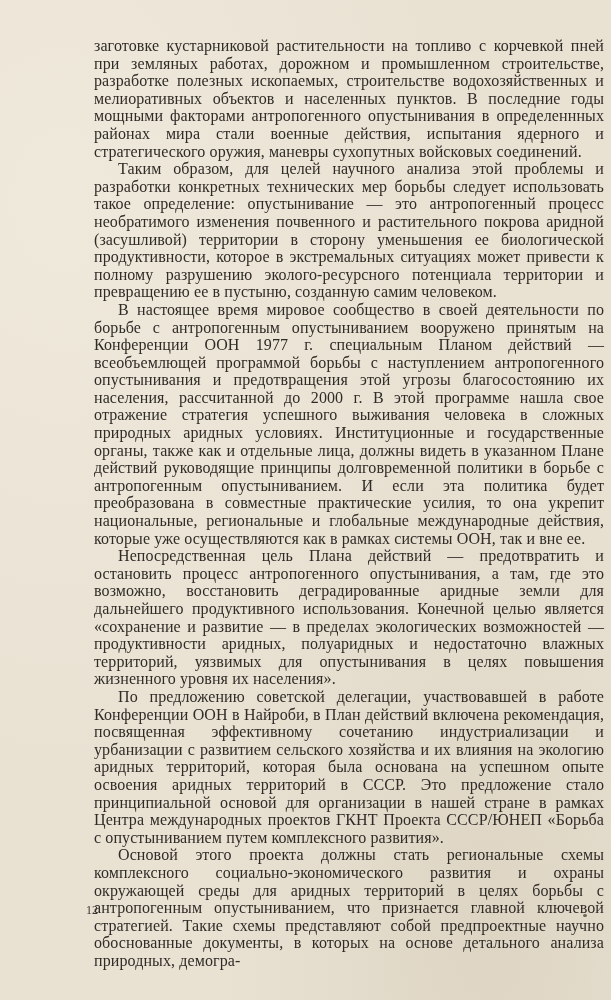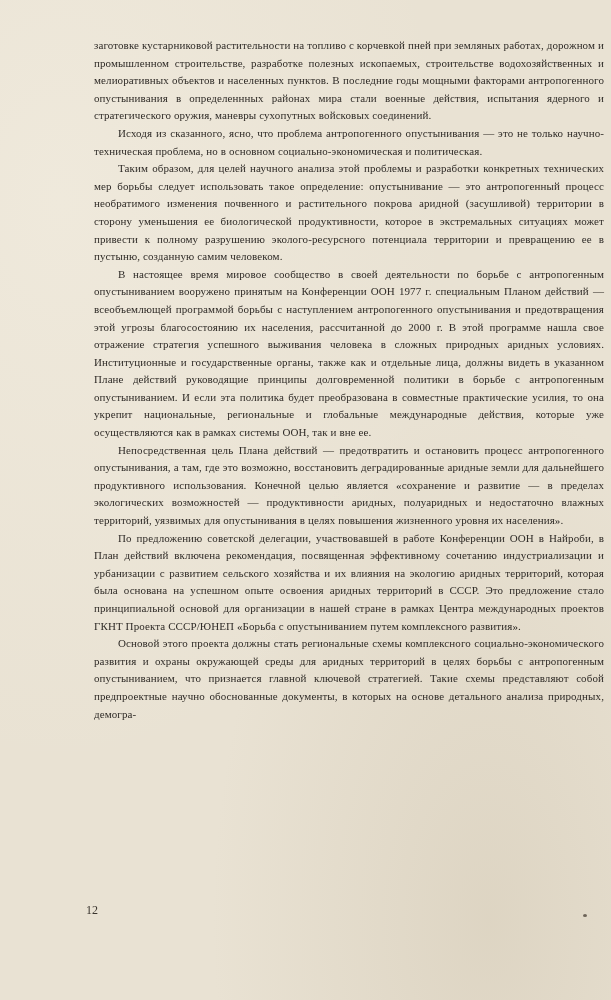--- a/index.html
+++ b/index.html
@@ -21,21 +21,21 @@
     .page {
       position: absolute;
       left: 0; top: 0;
       width: 611px; height: 1000px;
     }
     .text-block {
       position: absolute;
       left: 94px;
       top: 37px;
       width: 510px;
-      font-size: 11px;
+      font-size: 16px;
       line-height: 17.6px;
       text-align: justify;
       letter-spacing: 0.1px;
     }
     .para {
       margin: 0;
       text-indent: 24px;
       hyphens: manual;
     }
     .para.first {
@@ -57,21 +57,20 @@
       border-radius: 50%;
       background: #6d6458;
     }
   </style>
 </head>
 <body>
 
 <div class="page">
   <div class="text-block">
     <p class="para first">заготовке кустарниковой растительности на топливо с корчевкой пней при земляных работах, дорожном и промышленном строительстве, разработке полезных ископаемых, строительстве водохозяйственных и мелиоративных объектов и населенных пунктов. В последние годы мощными факторами антропогенного опустынивания в определеннных районах мира стали военные действия, испытания ядерного и стратегического оружия, маневры сухопутных войсковых соединений.</p>
-    <p class="para">Исходя из сказанного, ясно, что проблема антропогенного опустынивания — это не только научно-техническая проблема, но в основном социально-экономическая и политическая.</p>
     <p class="para">Таким образом, для целей научного анализа этой проблемы и разработки конкретных технических мер борьбы следует использовать такое определение: опустынивание — это антропогенный процесс необратимого изменения почвенного и растительного покрова аридной (засушливой) территории в сторону уменьшения ее биологической продуктивности, которое в экстремальных ситуациях может привести к полному разрушению эколого-ресурсного потенциала территории и превращению ее в пустыню, созданную самим человеком.</p>
     <p class="para">В настоящее время мировое сообщество в своей деятельности по борьбе с антропогенным опустыниванием вооружено принятым на Конференции ООН 1977 г. специальным Планом действий — всеобъемлющей программой борьбы с наступлением антропогенного опустынивания и предотвращения этой угрозы благосостоянию их населения, рассчитанной до 2000 г. В этой программе нашла свое отражение стратегия успешного выживания человека в сложных природных аридных условиях. Институционные и государственные органы, также как и отдельные лица, должны видеть в указанном Плане действий руководящие принципы долговременной политики в борьбе с антропогенным опустыниванием. И если эта политика будет преобразована в совместные практические усилия, то она укрепит национальные, региональные и глобальные международные действия, которые уже осуществляются как в рамках системы ООН, так и вне ее.</p>
     <p class="para">Непосредственная цель Плана действий — предотвратить и остановить процесс антропогенного опустынивания, а там, где это возможно, восстановить деградированные аридные земли для дальнейшего продуктивного использования. Конечной целью является «сохранение и развитие — в пределах экологических возможностей — продуктивности аридных, полуаридных и недостаточно влажных территорий, уязвимых для опустынивания в целях повышения жизненного уровня их населения».</p>
     <p class="para">По предложению советской делегации, участвовавшей в работе Конференции ООН в Найроби, в План действий включена рекомендация, посвященная эффективному сочетанию индустриализации и урбанизации с развитием сельского хозяйства и их влияния на экологию аридных территорий, которая была основана на успешном опыте освоения аридных территорий в СССР. Это предложение стало принципиальной основой для организации в нашей стране в рамках Центра международных проектов ГКНТ Проекта СССР/ЮНЕП «Борьба с опустыниванием путем комплексного развития».</p>
     <p class="para">Основой этого проекта должны стать региональные схемы комплексного социально-экономического развития и охраны окружающей среды для аридных территорий в целях борьбы с антропогенным опустыниванием, что признается главной ключевой стратегией. Такие схемы представляют собой предпроектные научно обоснованные документы, в которых на основе детального анализа природных, демогра-</p>
   </div>
 
   <div class="page-number">12</div>
   <div class="speck"></div>
 </div>

